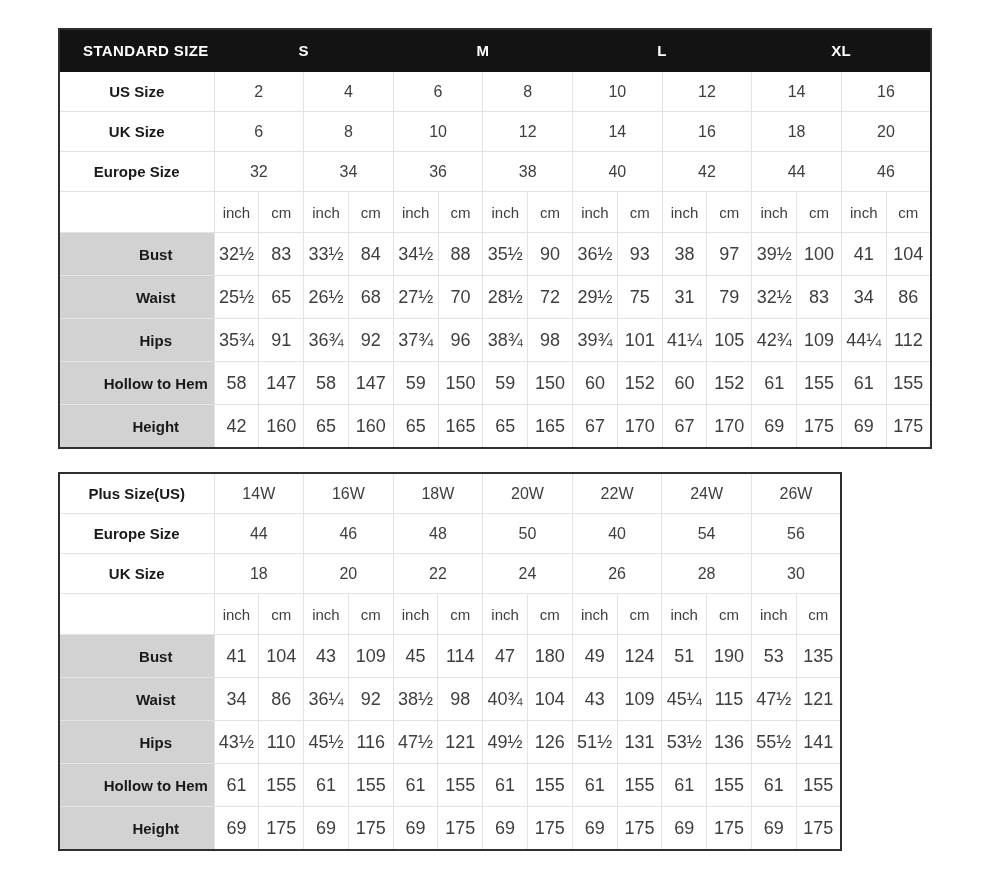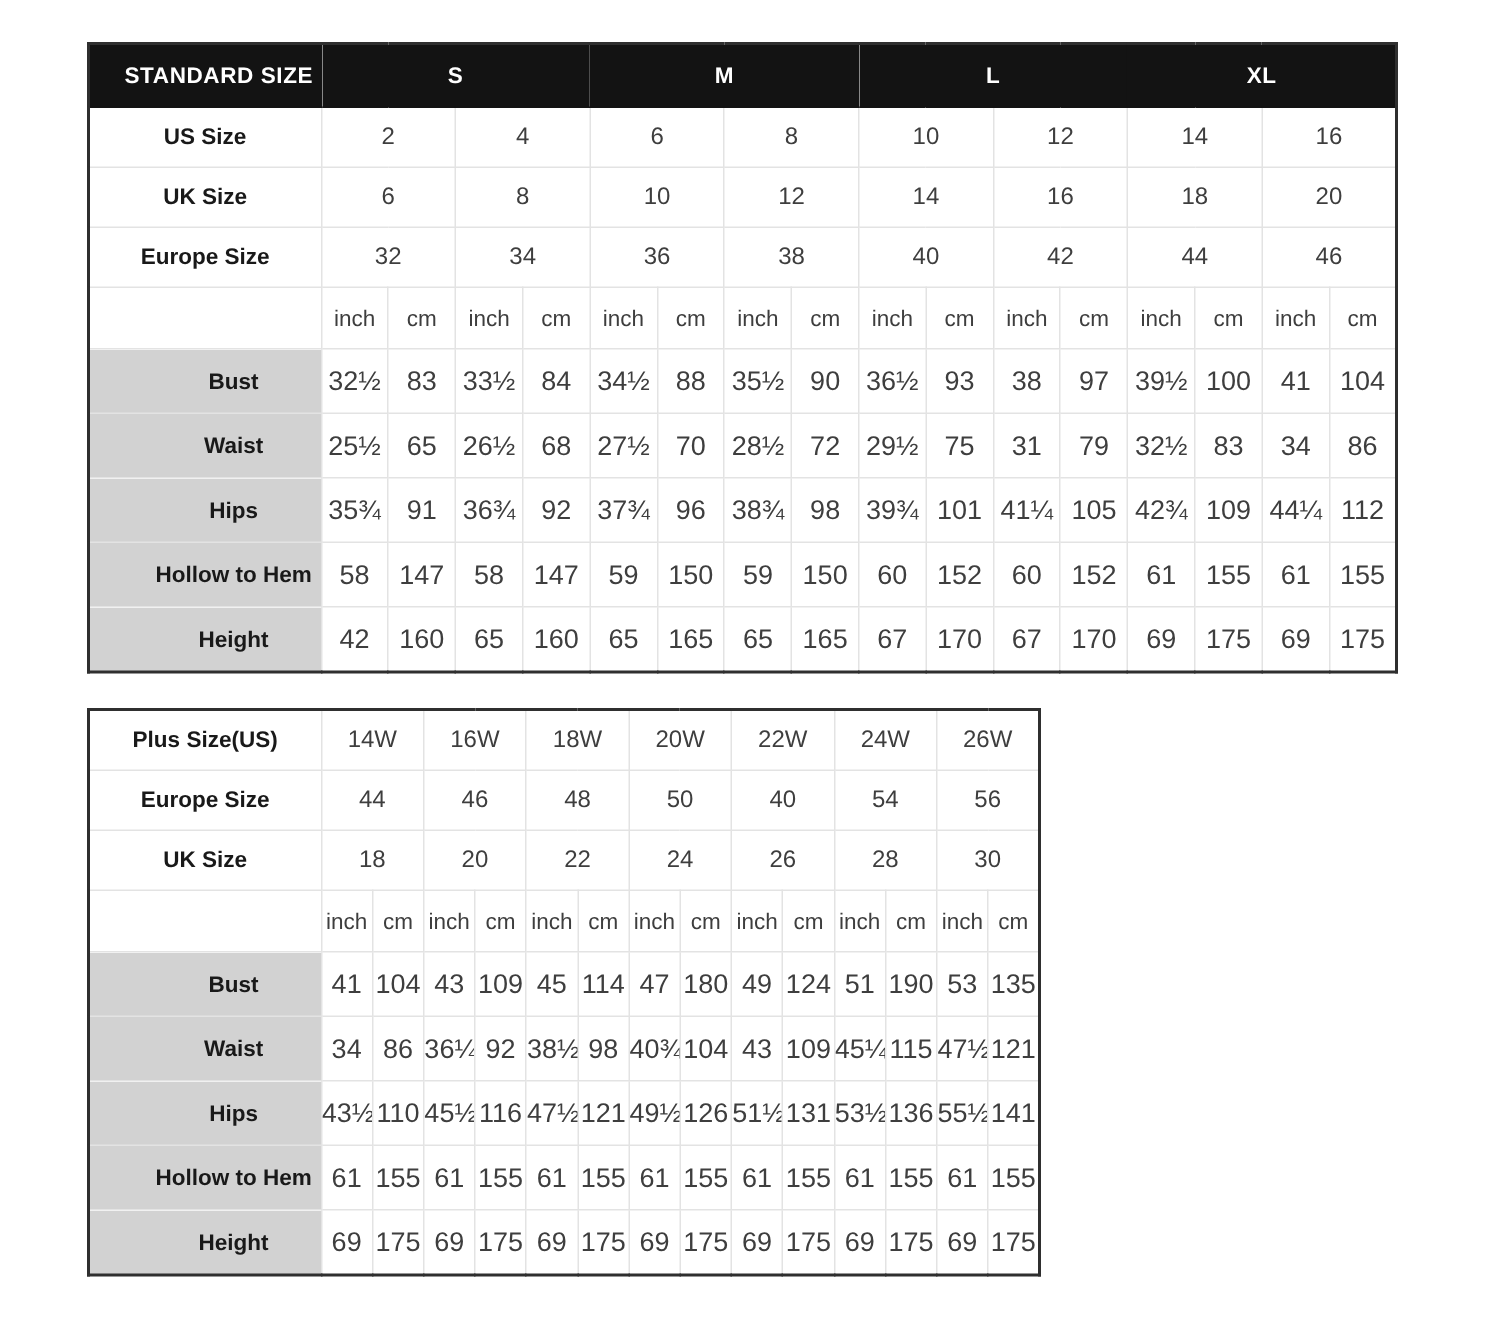--- a/index.html
+++ b/index.html
@@ -14,21 +14,21 @@
   }
   .wrap {
     padding: 28px 0 0 58px;
   }
   table {
     border-collapse: collapse;
     table-layout: fixed;
     border: 2px solid #2f2f2f;
   }
   #standard-table { width: 874px; margin-bottom: 23px; }
-  #plus-table     { width: 636px; }
+  #plus-table     { width: 784px; }
   col.label-col { width: 155px; }
   th, td {
     border: 1px solid #e3e3e3;
     text-align: center;
     vertical-align: middle;
     padding: 0;
     white-space: nowrap;
     overflow: hidden;
     font-weight: normal;
   }

